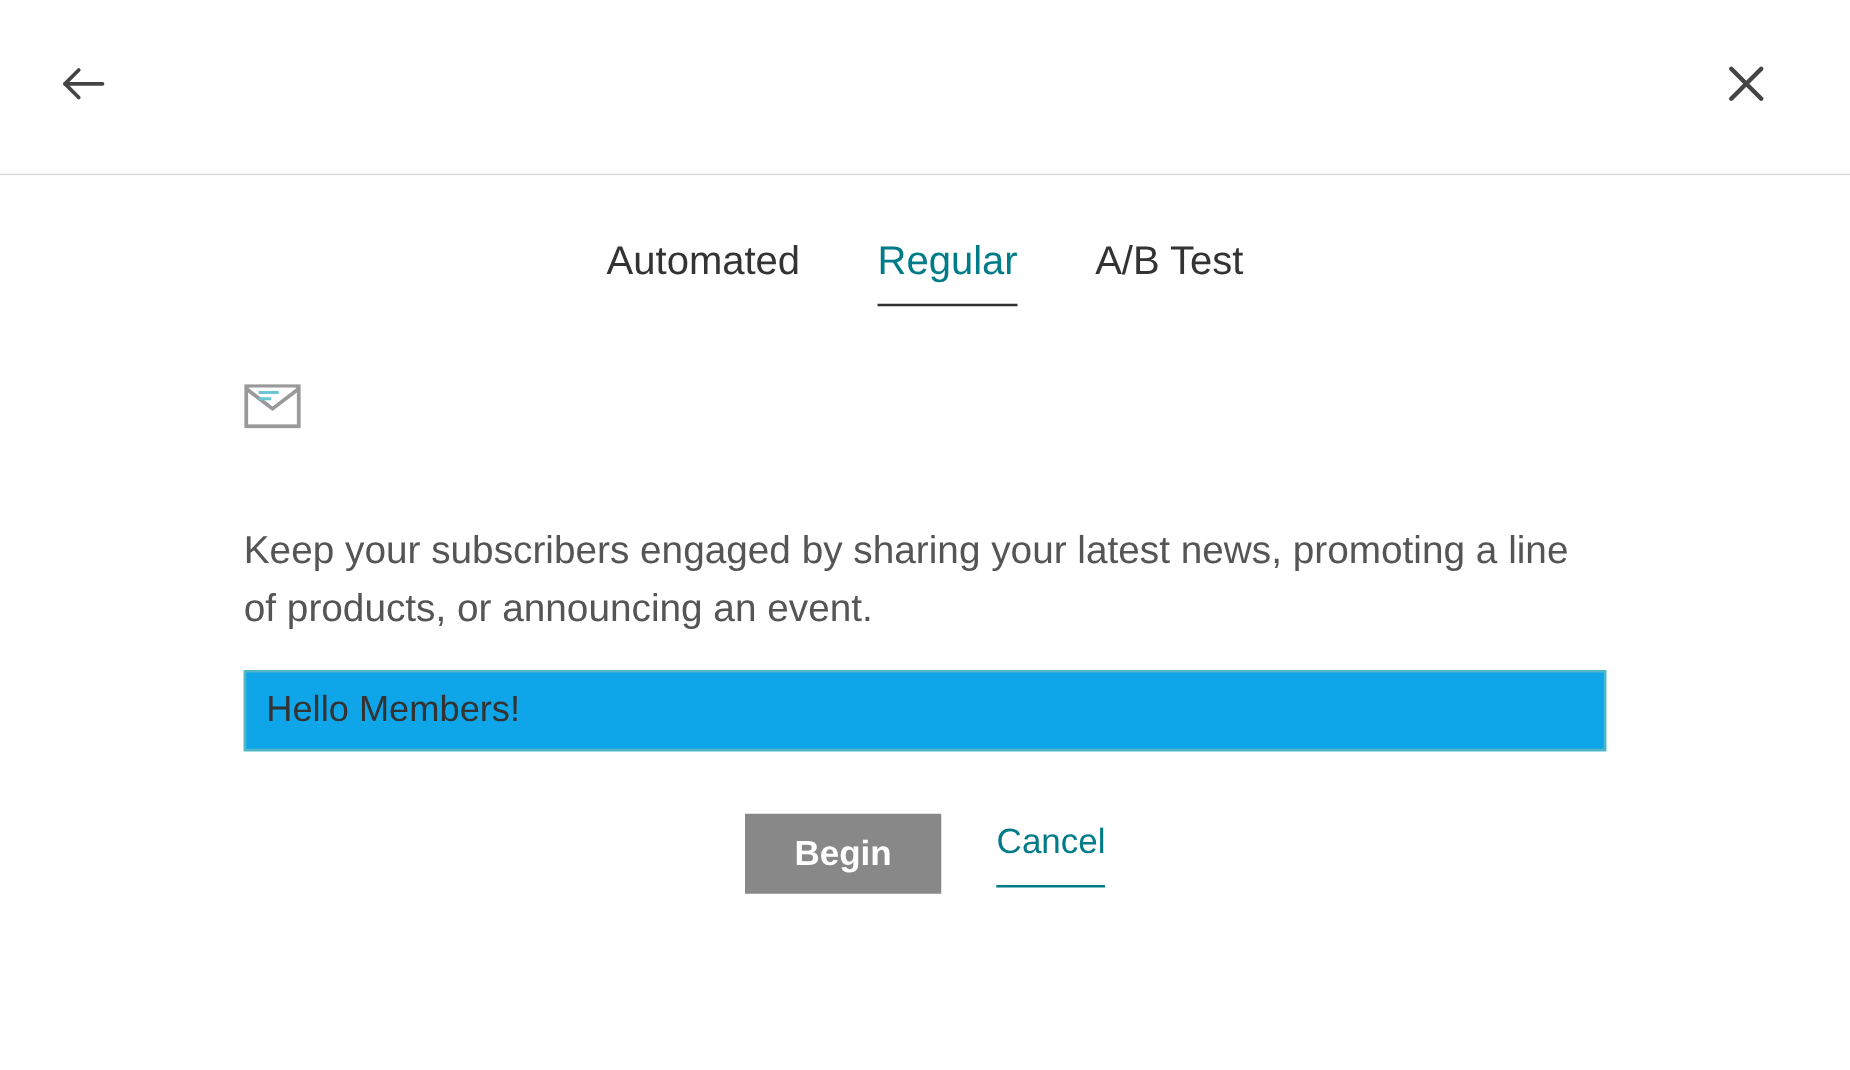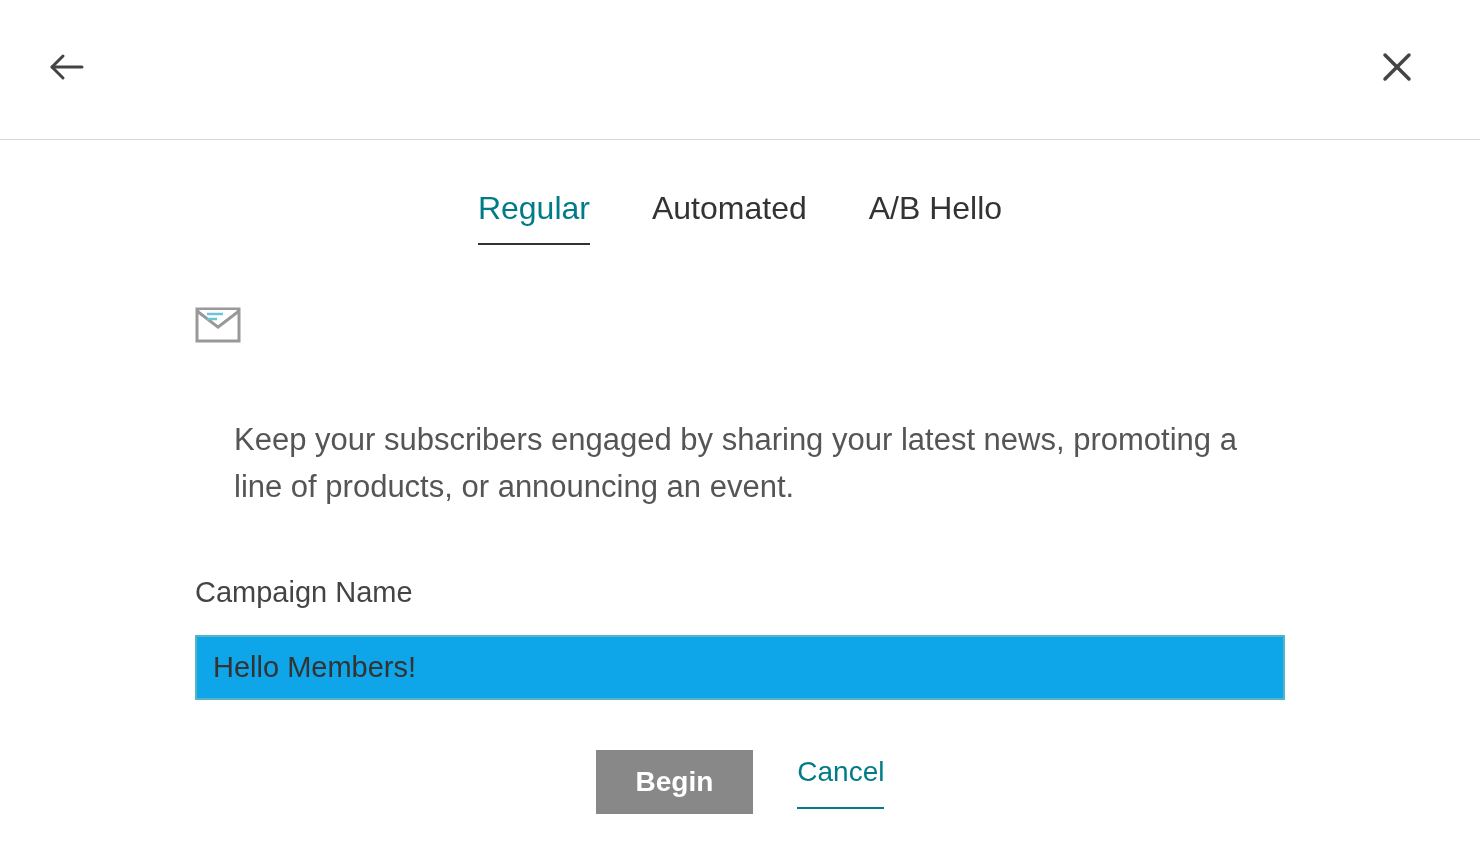--- a/index.html
+++ b/index.html
@@ -81,21 +81,20 @@
       font-weight: 600;
       color: #3c3c3c;
       letter-spacing: -0.5px;
     }
     .description {
       font-size: 31px;
       color: #555555;
       margin-top: 70px;
       line-height: 1.5;
       font-weight: 400;
-      margin-left: 39px;
     }
     .field-label {
       font-size: 29px;
       font-weight: 500;
       color: #444444;
       margin-top: 66px;
     }
     .text-input {
       width: 100%;
       margin-top: 26px;
@@ -146,38 +145,37 @@
   </div>
   <div class="close-btn">
     <svg width="30" height="30" viewBox="0 0 30 30" fill="none" stroke="currentColor" stroke-width="3.5" stroke-linecap="round">
       <line x1="3" y1="3" x2="27" y2="27"></line>
       <line x1="27" y1="3" x2="3" y2="27"></line>
     </svg>
   </div>
 </div>
 
 <div class="tabs">
+  <div class="tab">Automated</div>
   <div class="tab active">Regular</div>
-  <div class="tab">Automated</div>
-  <div class="tab">A/B Hello</div>
+  <div class="tab">A/B Test</div>
 </div>
 
 <div class="content">
   <div class="title-row">
     <svg class="email-icon" viewBox="0 0 46 46">
       <rect x="2" y="8" width="42" height="32" fill="none" stroke="#999999" stroke-width="3"></rect>
       <polyline points="2,10 23,26 44,10" fill="none" stroke="#999999" stroke-width="3"></polyline>
       <polygon points="4,9 23,24 42,9" fill="#ffffff" stroke="none"></polygon>
       <line x1="12" y1="13" x2="28" y2="13" stroke="#6cc5d4" stroke-width="2.5"></line>
       <line x1="12" y1="18" x2="22" y2="18" stroke="#6cc5d4" stroke-width="2.5"></line>
     </svg>
   </div>
 
   <p class="description">Keep your subscribers engaged by sharing your latest news, promoting a line of products, or announcing an event.</p>
 
-  <div class="field-label">Campaign Name</div>
   <input type="text" class="text-input" value="Hello Members!" style="">
 
   <div class="actions">
     <button class="begin-btn">Begin</button>
     <a class="cancel-link">Cancel</a>
   </div>
 </div>
 
 </body></html>

